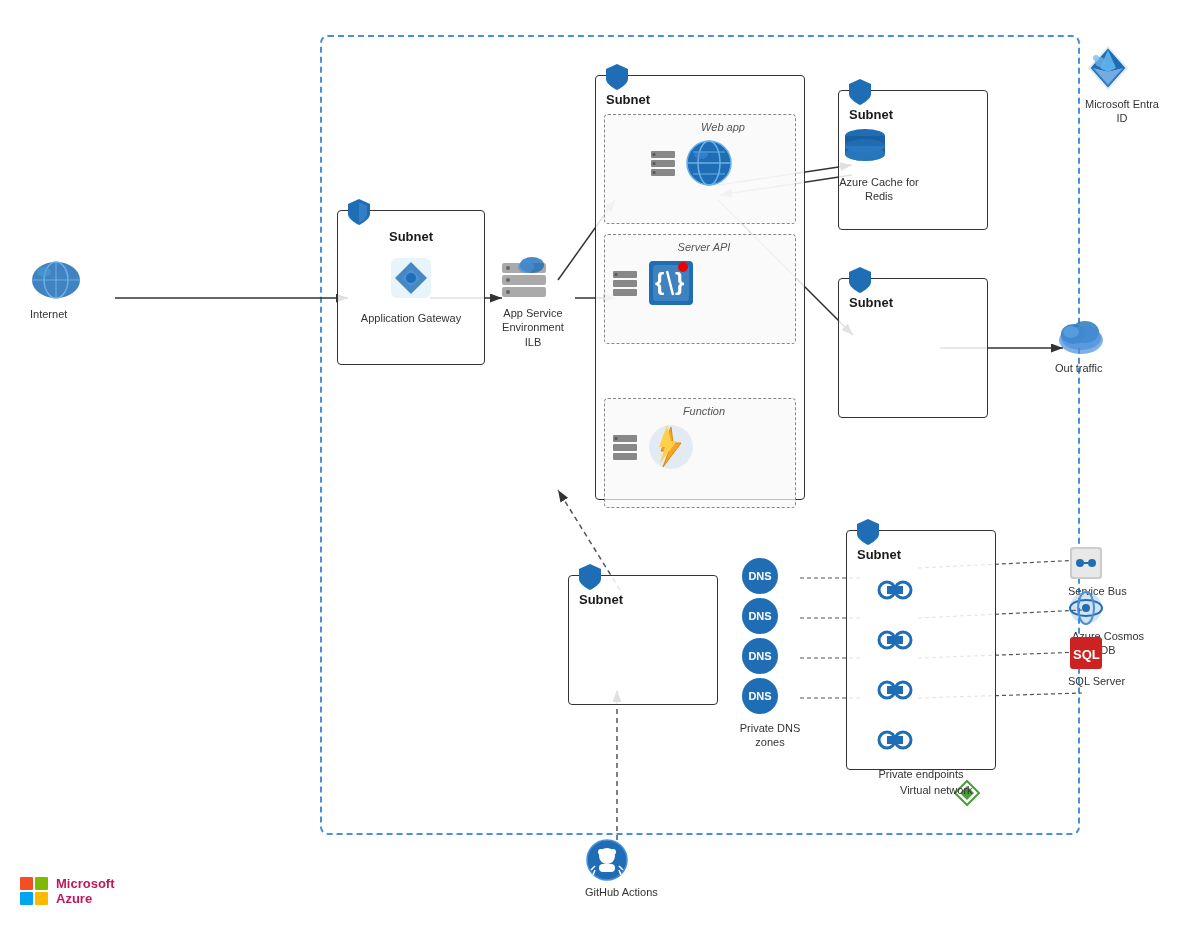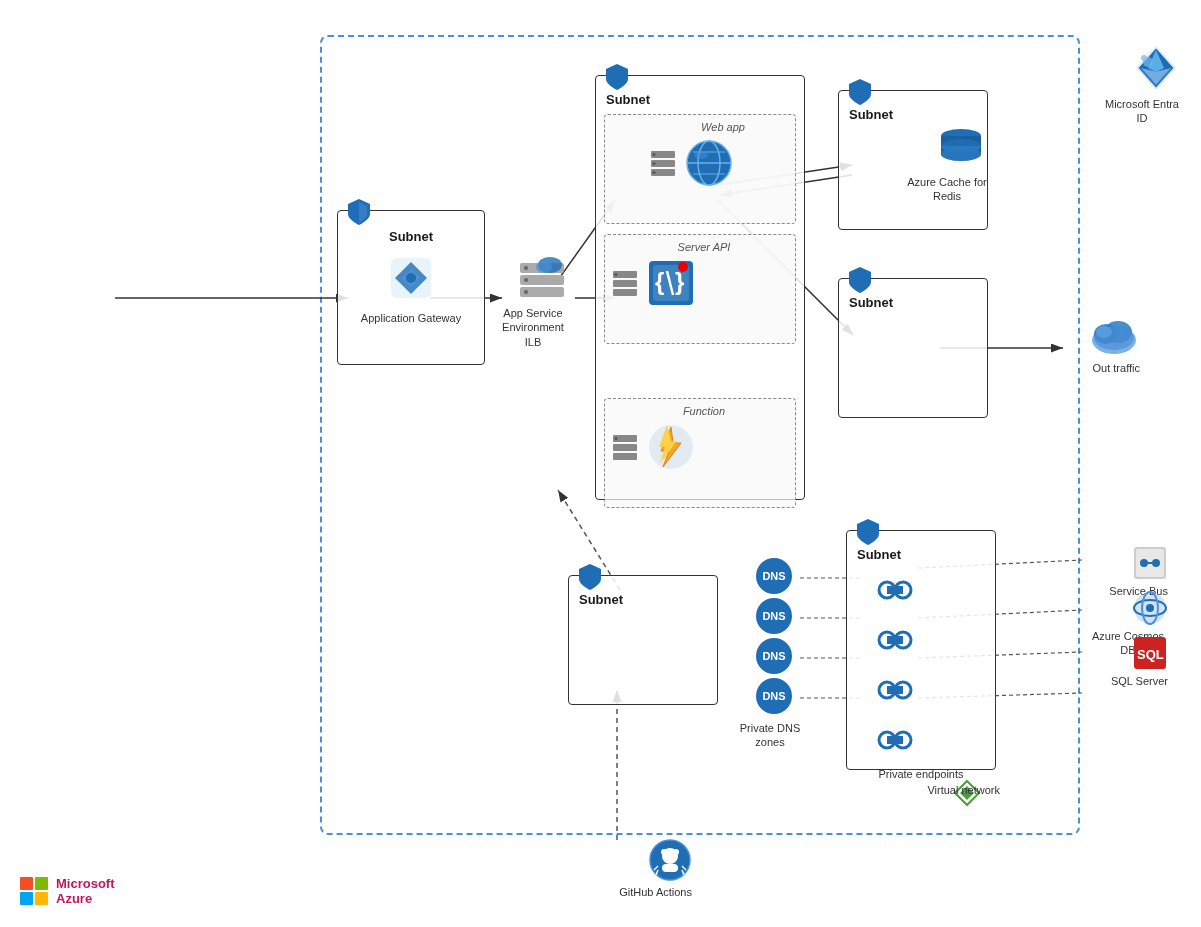--- a/index.html
+++ b/index.html
@@ -19,21 +19,21 @@
     
     .vnet-border {
       position: absolute;
       border: 2px dashed #4a90d9;
       border-radius: 8px;
     }
     .node {
       position: absolute;
       display: flex;
       flex-direction: column;
-      align-items: flex-end;
+      align-items: flex-start;
       text-align: center;
     }
     .subnet-box {
       position: absolute;
       border: 1px solid #333;
       border-radius: 4px;
       background: rgba(255,255,255,0.85);
     }
     .subnet-label {
       font-weight: bold;
@@ -130,20 +130,31 @@
 
     <line x1="918" y1="568" x2="1082" y2="560" stroke="#555" stroke-width="1.2" stroke-dasharray="4,3"></line>
     <line x1="918" y1="618" x2="1082" y2="610" stroke="#555" stroke-width="1.2" stroke-dasharray="4,3"></line>
     <line x1="918" y1="658" x2="1082" y2="652" stroke="#555" stroke-width="1.2" stroke-dasharray="4,3"></line>
     <line x1="918" y1="698" x2="1082" y2="693" stroke="#555" stroke-width="1.2" stroke-dasharray="4,3"></line>
 
     <polygon points="955,793 967,781 979,793 967,805" fill="none" stroke="#4a9d3c" stroke-width="2"></polygon>
     <polygon points="960,793 967,786 974,793 967,800" fill="#4a9d3c"></polygon>
   </svg>
 
+  <div class="node" style="left:30px; top:258px; width:80px;">
+    <svg width="52" height="46" viewBox="0 0 52 46">
+      <ellipse cx="26" cy="22" rx="24" ry="18" fill="#1e6db5" opacity="0.85"></ellipse>
+      <ellipse cx="26" cy="22" rx="12" ry="18" fill="none" stroke="#6ab0e8" stroke-width="1.5"></ellipse>
+      <line x1="2" y1="22" x2="50" y2="22" stroke="#6ab0e8" stroke-width="1"></line>
+      <line x1="26" y1="4" x2="26" y2="40" stroke="#6ab0e8" stroke-width="1"></line>
+
+      <ellipse cx="14" cy="14" rx="7" ry="5" fill="#4a9fd4" opacity="0.6"></ellipse>
+    </svg>
+    <span class="node-label">Internet</span>
+  </div>
 
   <div class="subnet-box" style="left:337px; top:210px; width:148px; height:155px;">
 
     <div style="position:absolute; top:-14px; left:8px;">
       <svg width="26" height="30" viewBox="0 0 26 30">
         <path d="M13 2 L24 7 L24 17 C24 23 13 28 13 28 C13 28 2 23 2 17 L2 7 Z" fill="#1e6db5"></path>
         <path d="M13 5 L21 9 L21 17 C21 22 13 26 13 26" fill="#4a90d9" opacity="0.5"></path>
       </svg>
     </div>
     <div style="padding: 18px 8px 8px 8px; text-align:center;">
@@ -410,21 +421,21 @@
 
   <div class="node" style="left:1068px; top:635px; width:100px;">
     <svg width="36" height="36" viewBox="0 0 36 36">
       <rect x="2" y="2" width="32" height="32" rx="3" fill="#cc2222"></rect>
       <text x="5" y="24" font-size="13" fill="#fff" font-weight="bold">SQL</text>
     </svg>
     <span class="node-label">SQL Server</span>
   </div>
 
 
-  <div class="node" style="left:612px; top:838px; width:80px;">
+  <div class="node" style="left:585px; top:838px; width:80px;">
     <svg width="44" height="44" viewBox="0 0 44 44">
       <circle cx="22" cy="22" r="20" fill="#1e6db5"></circle>
       <circle cx="22" cy="22" r="20" fill="none" stroke="#4a90d9" stroke-width="1.5"></circle>
 
       <circle cx="22" cy="18" r="8" fill="#fff"></circle>
       <circle cx="16" cy="14" r="3" fill="#fff"></circle>
       <circle cx="28" cy="14" r="3" fill="#fff"></circle>
       <rect x="14" y="26" width="16" height="8" rx="4" fill="#fff"></rect>
 
       <line x1="10" y1="28" x2="6" y2="32" stroke="#fff" stroke-width="1.5"></line>

